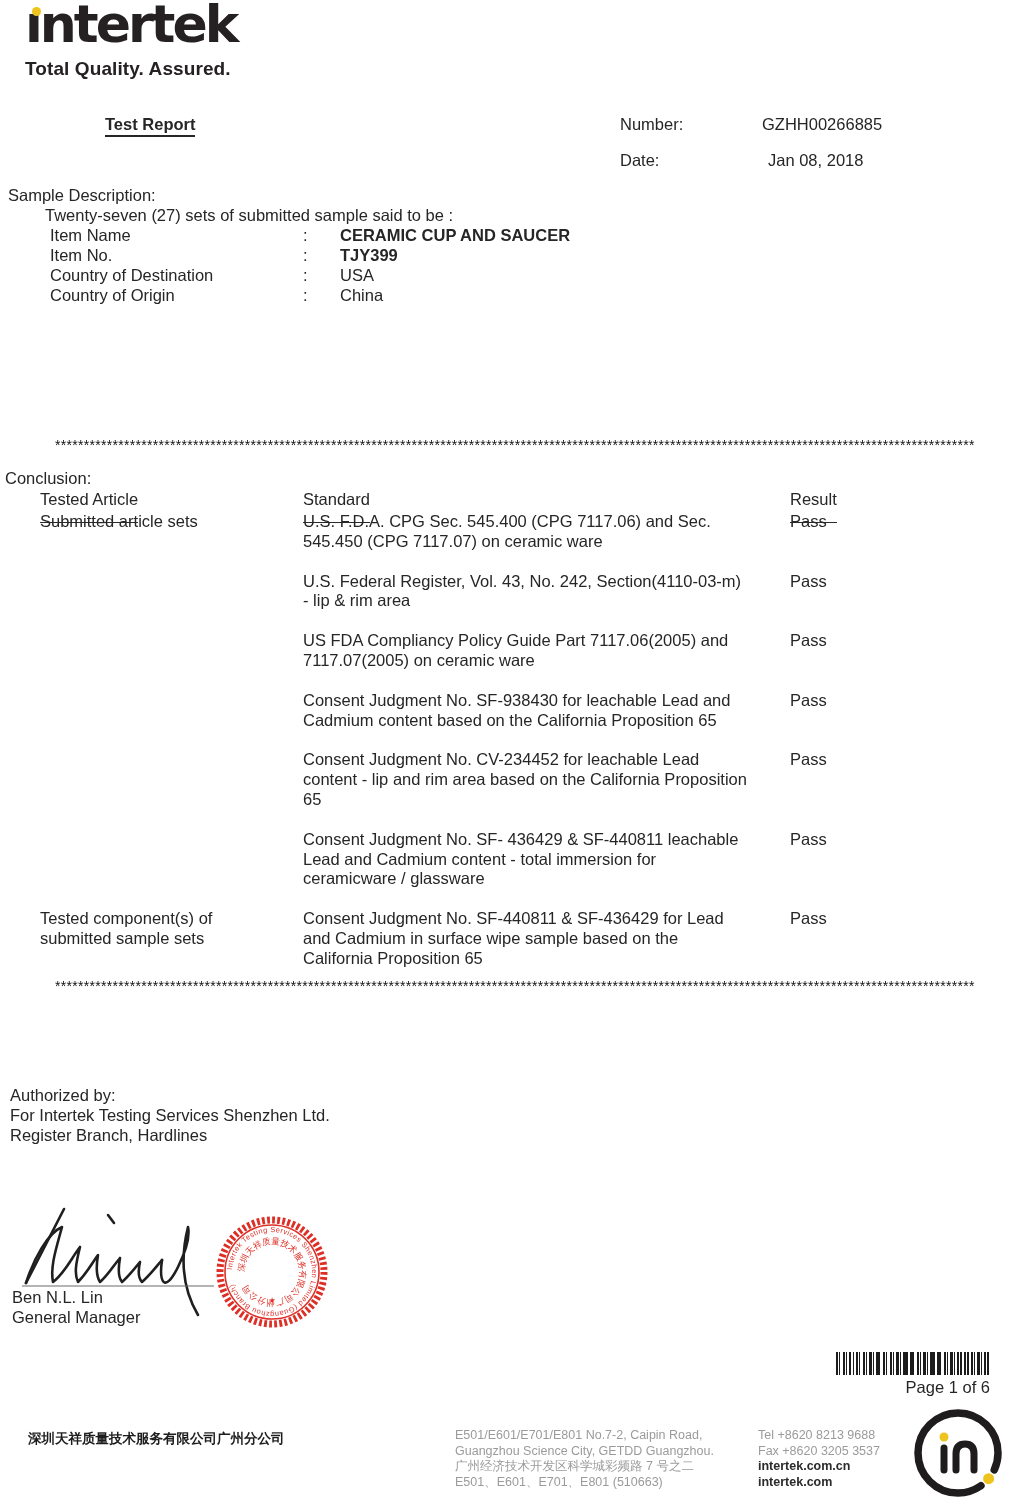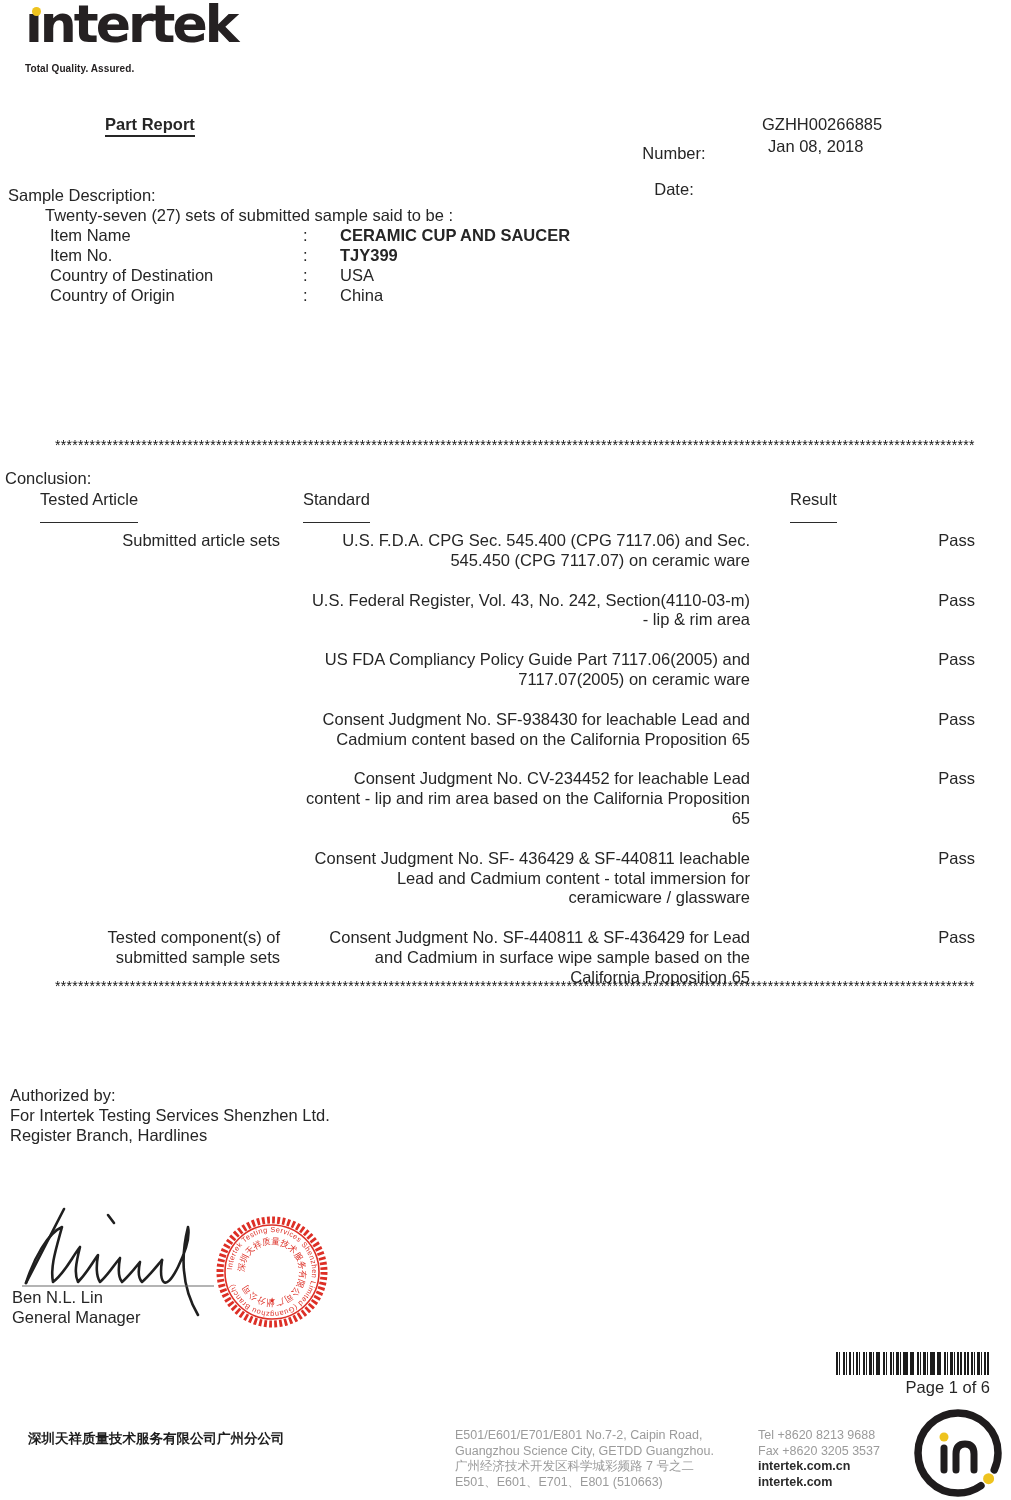--- a/index.html
+++ b/index.html
@@ -13,49 +13,49 @@
   .bold { font-weight:bold; }
 
   
   #logo { left:25px; top:-4px; }
   .logo-word {
     font-family:"DejaVu Sans","Liberation Sans",sans-serif;
     font-size:52px; font-weight:bold; letter-spacing:-3px; line-height:56px;
     color:#252122; position:relative;
   }
   .logo-dot { position:absolute; width:9px; height:9px; border-radius:50%; background:#eec31e; left:7px; top:11px; }
-  .tagline { font-size:10px; font-weight:bold; color:#252122; margin-top:7px; letter-spacing:0.1px; }
+  .tagline { font-size:19px; font-weight:bold; color:#252122; margin-top:7px; letter-spacing:0.1px; }
 
   
   #report-title { left:105px; top:114px; font-weight:bold; border-bottom:2px solid #262626; padding-bottom:1px; }
-  .hlabel { width:108px; text-align:center;margin-top:29px; }
+  .hlabel { width:108px; text-align:left; }
   #number-label { left:620px; top:114px; }
   #number-value { left:762px; top:114px; }
   #date-label { left:620px; top:150px; }
-  #date-value { left:768px; top:136px; }
+  #date-value { left:768px; top:150px; }
 
   
   #sample-heading { left:8px; top:185px; }
   #sample-intro { left:45px; top:205px; }
   #sample-fields { left:50px; top:225px; }
   .srow { display:flex; height:20px; }
   .slabel { width:253px; }
   .scolon { width:37px; }
 
   
   .sep { left:55px; width:920px; height:17px; overflow:hidden; white-space:nowrap;
          font-size:14px; letter-spacing:0.3px; color:#111; line-height:15px; }
   #sep1 { top:438px; }
   #sep2 { top:979px; }
 
   
   #conclusion-heading { left:5px; top:468px; }
   #concl-header { left:40px; top:489px; width:935px; display:grid; grid-template-columns:263px 487px 1fr; }
   #concl-header span { justify-self:start; border-bottom:1.5px solid #2b2b2b; padding-bottom:14px; }
-  #concl-rows { left:40px; top:531px; width:935px;text-align:right; }
+  #concl-rows { left:40px; top:512px; width:935px; }
   .crow { display:grid; grid-template-columns:263px 487px 1fr; margin-bottom:20px; line-height:19.8px; }
   .ctested { max-width:240px; }
   .cstd { max-width:447px; }
 
   
   #authorized { left:10px; top:1085px; }
   #signature-svg { left:12px; top:1203px; }
   #signer-name { left:12px; top:1287px; }
   #signer-title { left:12px; top:1307px; }
   #stamp-svg { left:212px; top:1212px; }
@@ -84,21 +84,21 @@
 <div class="page">
 
   <div class="abs" id="logo">
     <div class="logo-word">
       <span>ıntertek</span>
       <span class="logo-dot"></span>
     </div>
     <div class="tagline">Total Quality. Assured.</div>
   </div>
 
-  <div class="abs" id="report-title">Part Report</div>
+  <div class="abs" id="report-title">Test Report</div>
   <div class="abs hlabel" id="number-label">Number:</div>
   <div class="abs" id="number-value">GZHH00266885</div>
   <div class="abs hlabel" id="date-label">Date:</div>
   <div class="abs" id="date-value">Jan 08, 2018</div>
 
   <div class="abs" id="sample-heading">Sample Description:</div>
   <div class="abs" id="sample-intro">Twenty-seven (27) sets of submitted sample said to be :</div>
   <div class="abs" id="sample-fields">
     <div class="srow">
       <span class="slabel">Item Name</span>

